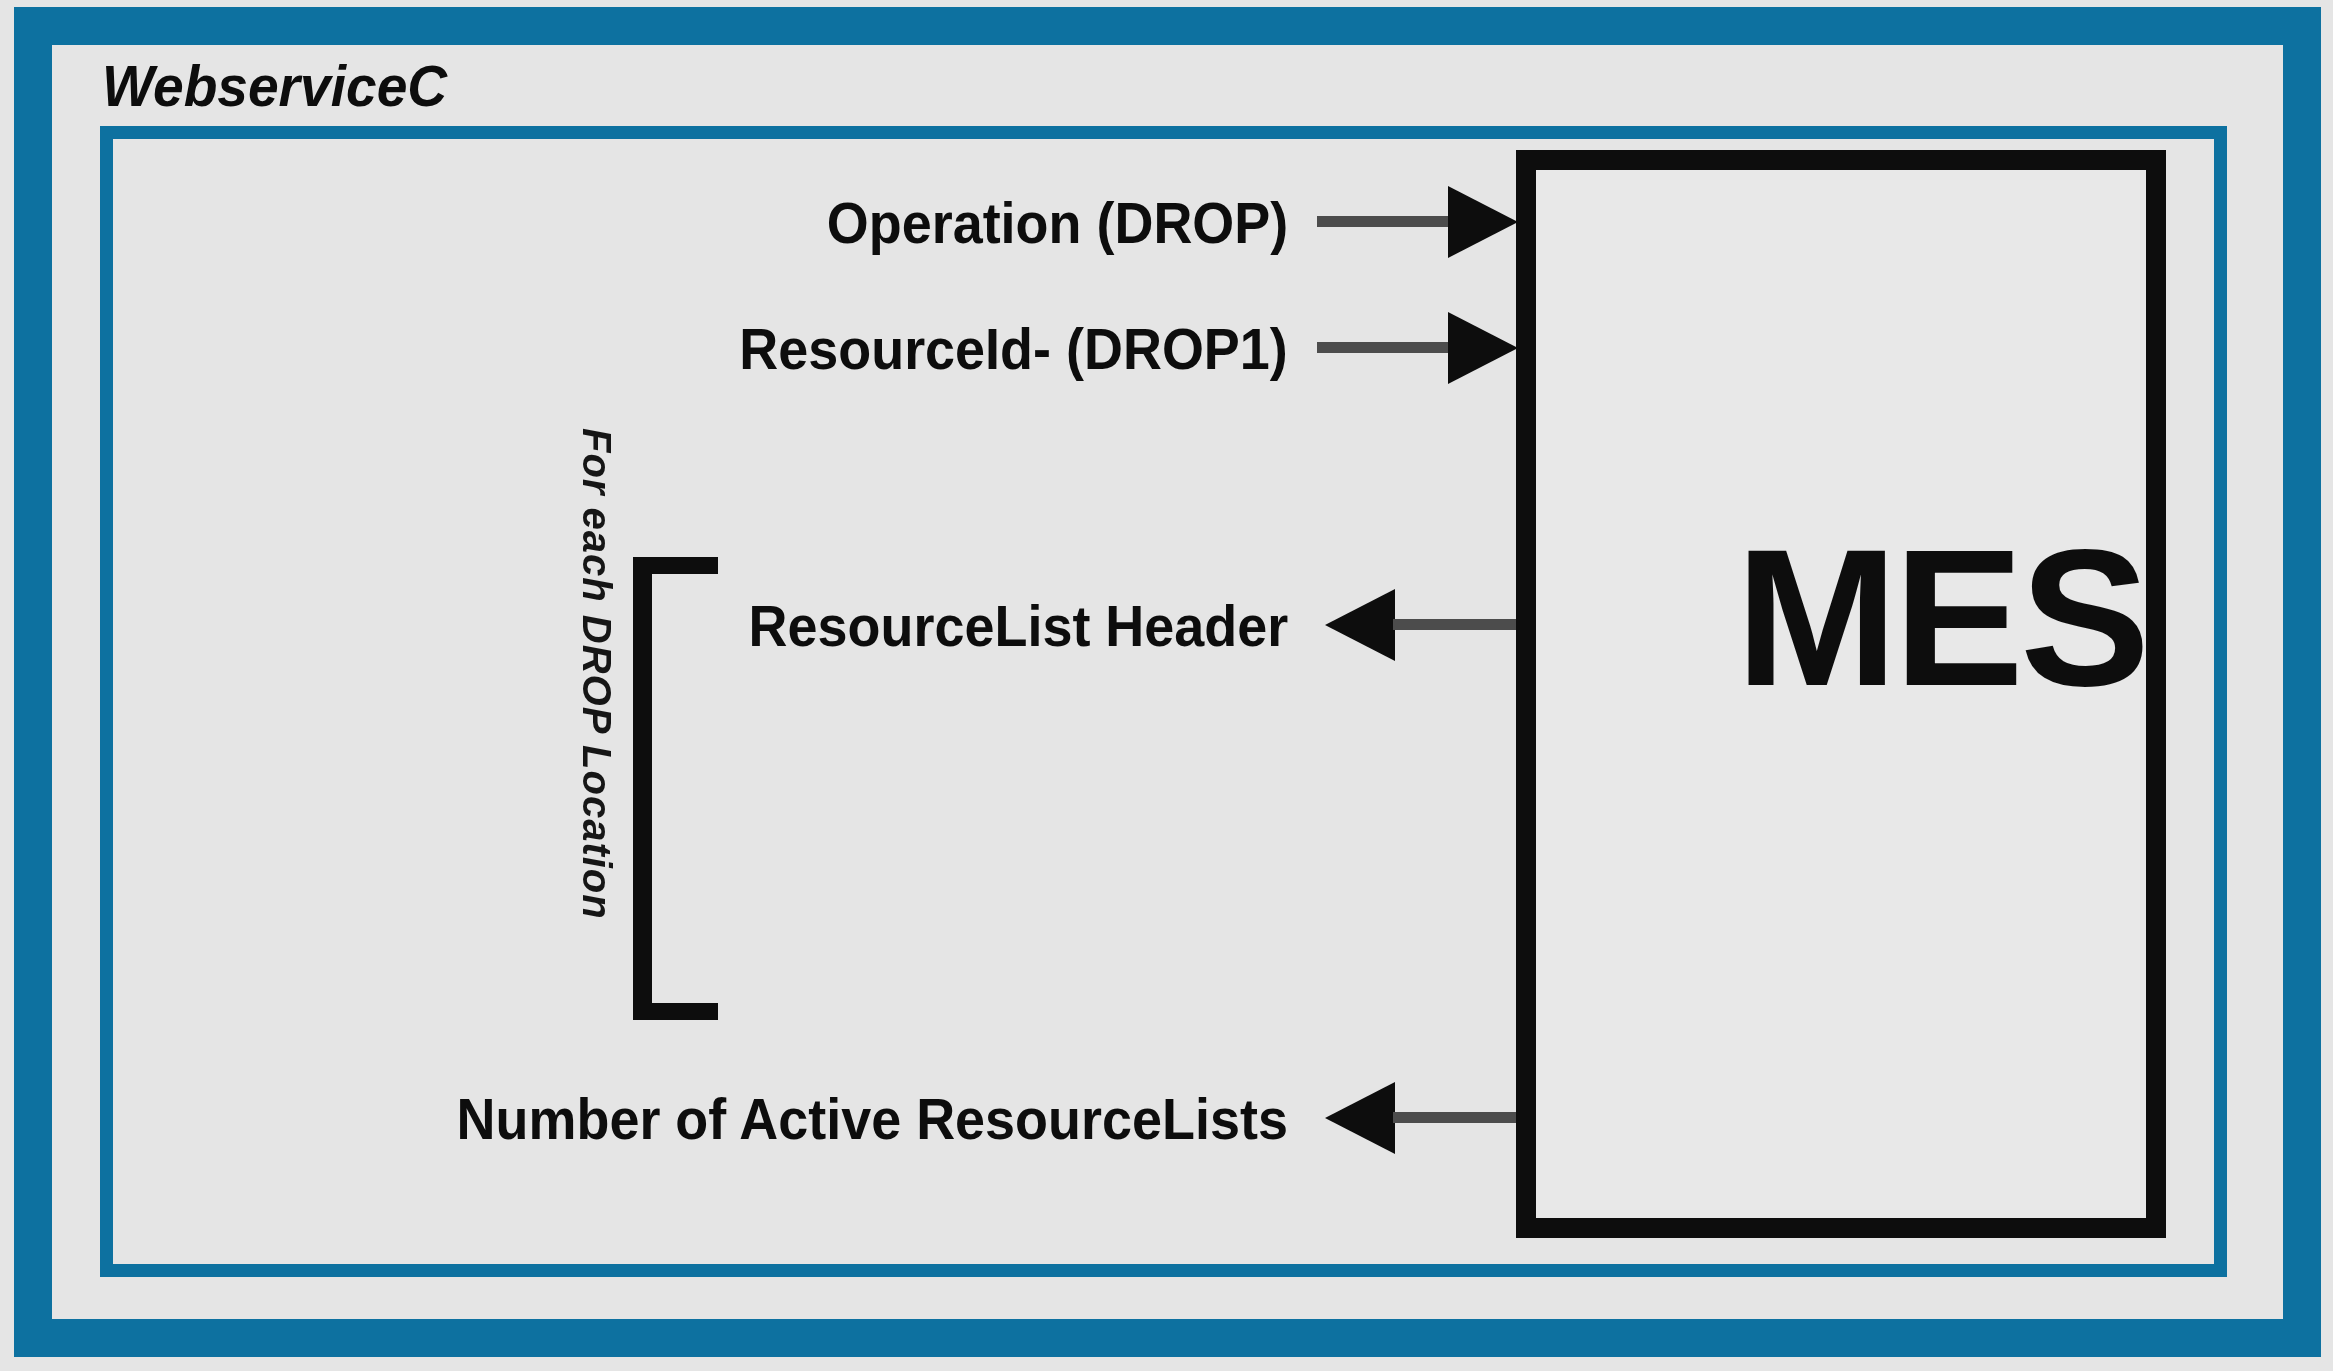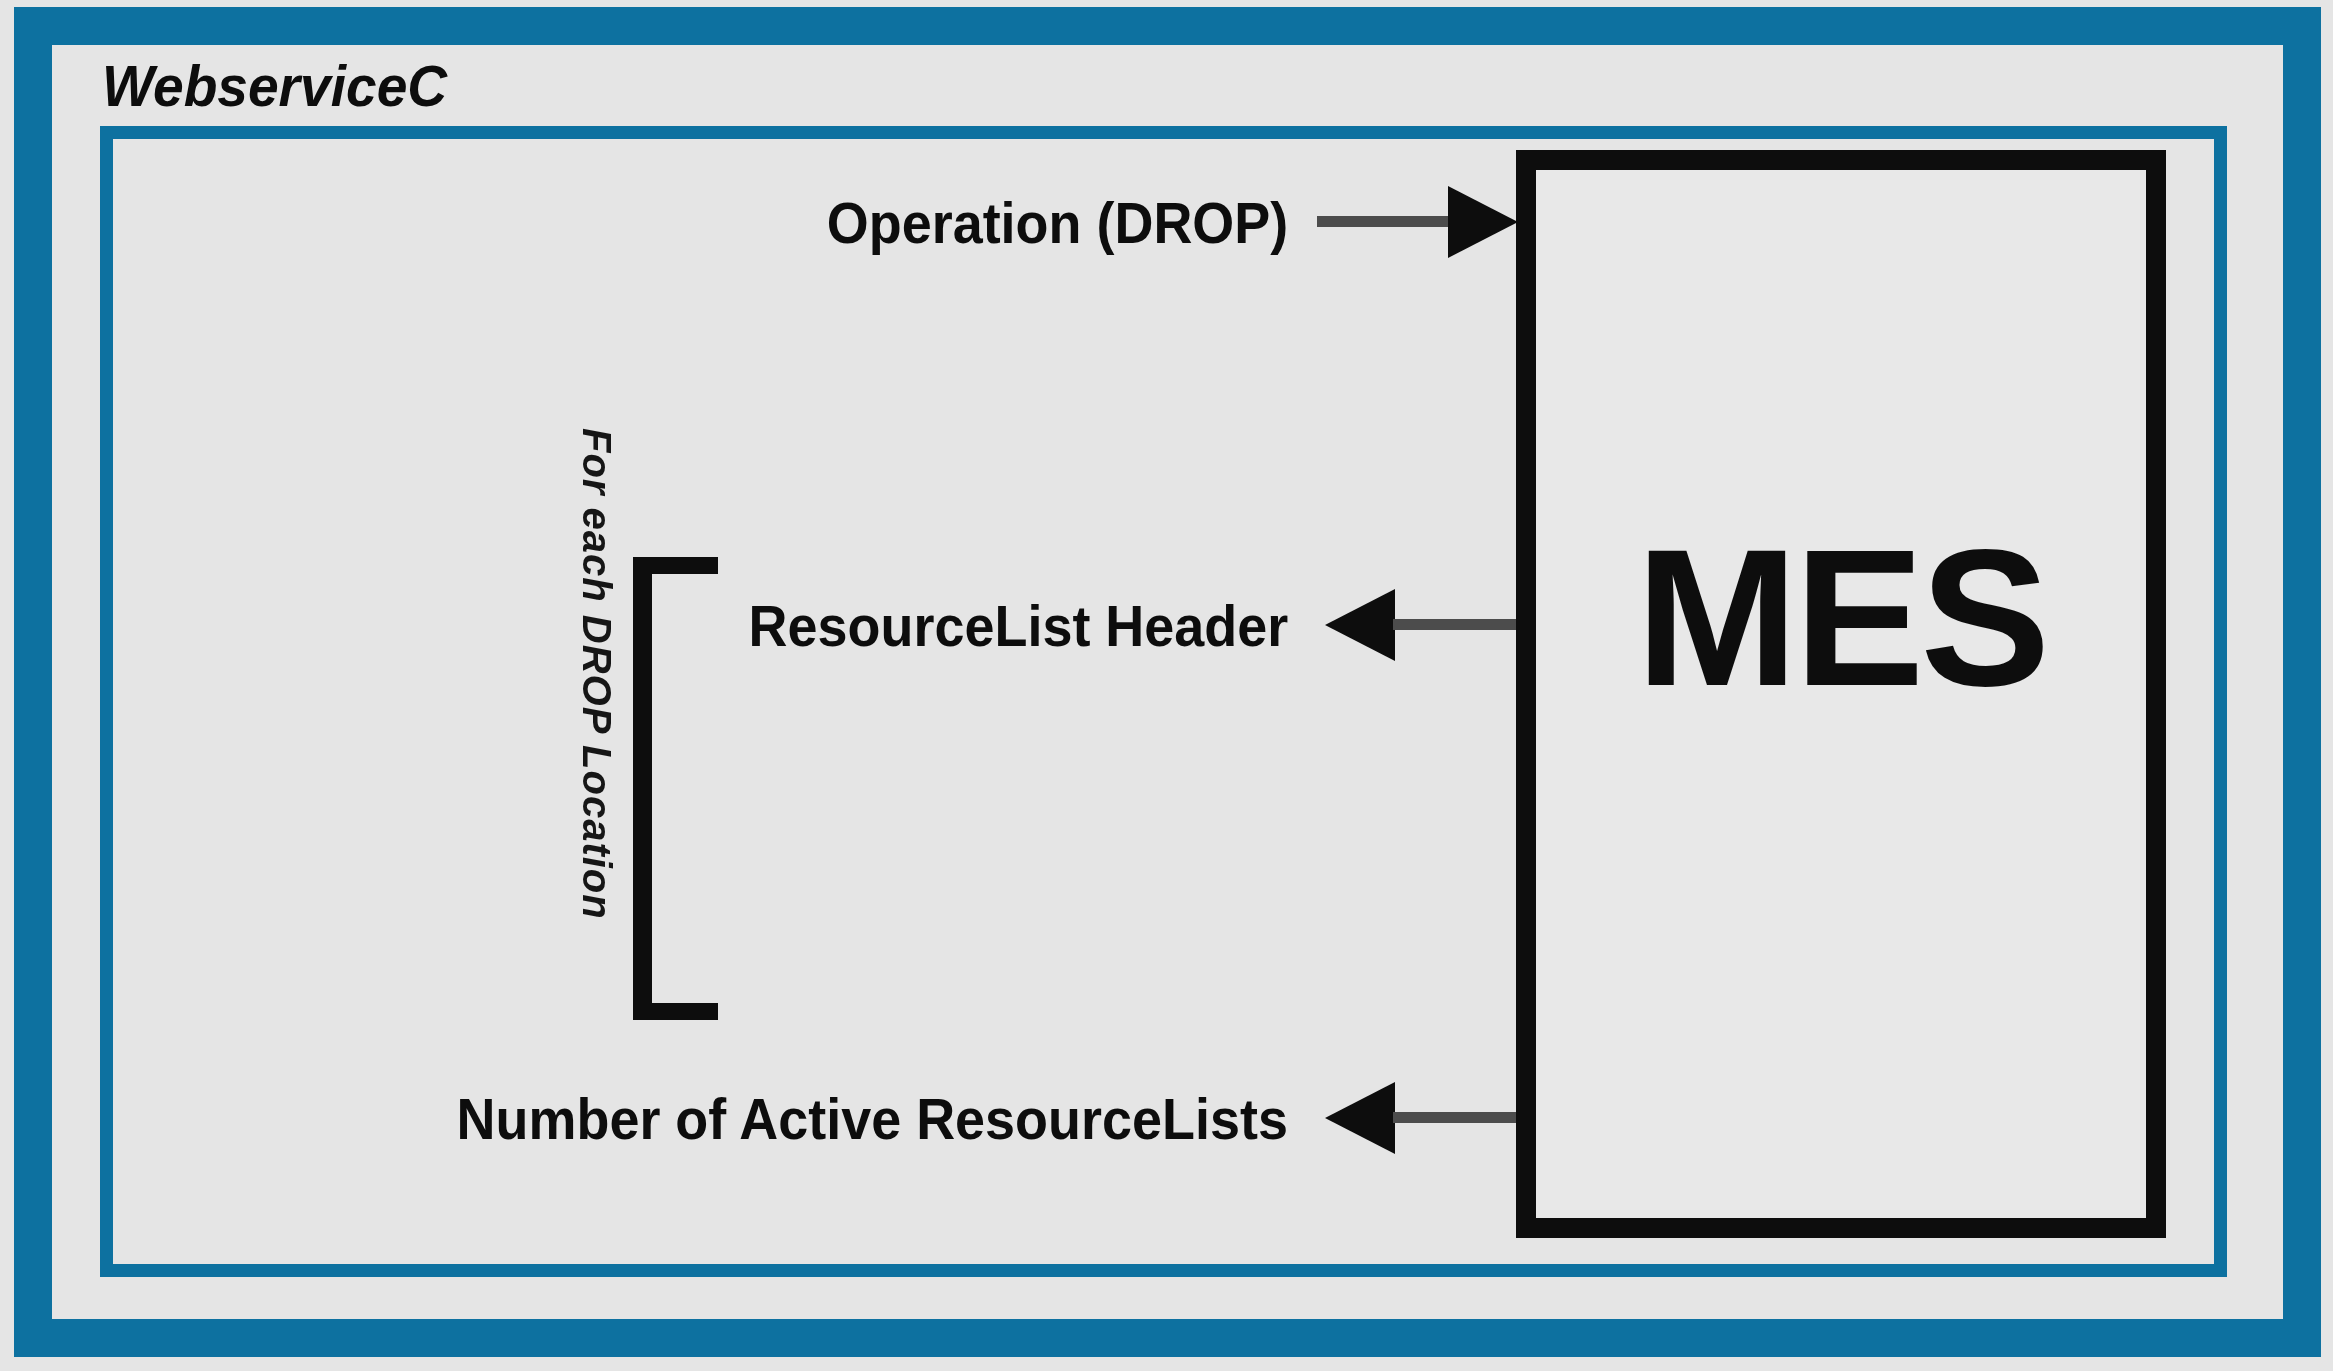--- a/index.html
+++ b/index.html
@@ -22,21 +22,21 @@
     position:absolute;left:102px;top:52px;
     font-size:58px;font-weight:bold;font-style:italic;white-space:nowrap;
     transform:scaleX(.95);transform-origin:left center;
   }
   
   .mes-box{
     position:absolute;left:1516px;top:150px;width:650px;height:1088px;
     background:var(--box_fill);border:20px solid var(--ink);
   }
   .mes-label{
-    position:absolute;left:0;right:0;top:335px;text-align:center;
+    position:absolute;left:0;right:0;top:335px;text-align:right;
     font-size:195px;font-weight:bold;letter-spacing:-4px;
   }
   
   .row{position:absolute;left:0;width:2333px;height:74px;}
   .row-1{top:185px}.row-2{top:311px}.row-3{top:430px}.row-4{top:588px}
   .row-5{top:776px}.row-6{top:936px}.row-7{top:1081px}
   .lbl{
     position:absolute;right:1045px;top:50%;
     transform:translateY(-50%) scaleX(.93);transform-origin:right center;
     white-space:nowrap;font-size:58px;font-weight:bold;
@@ -73,20 +73,25 @@
 
   <div class="mes-box">
     <div class="mes-label">MES</div>
   </div>
 
   <div class="row row-1 in">
     <span class="lbl">Operation (DROP)</span>
     <span class="line"></span>
     <span class="head"></span>
   </div>
+  <div class="row row-2 in">
+    <span class="lbl">ResourceId- (DROP1)</span>
+    <span class="line"></span>
+    <span class="head"></span>
+  </div>
 
   <div class="row row-4 out">
     <span class="lbl">ResourceList Header</span>
     <span class="head"></span>
     <span class="line"></span>
   </div>
   <div class="row row-7 out">
     <span class="lbl">Number of Active ResourceLists</span>
     <span class="head"></span>
     <span class="line"></span>

